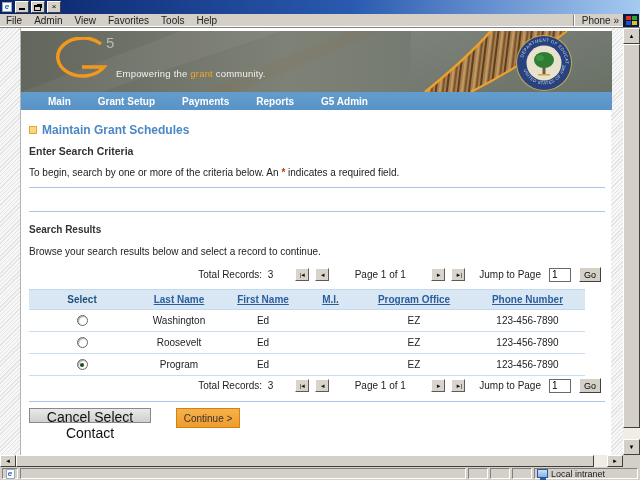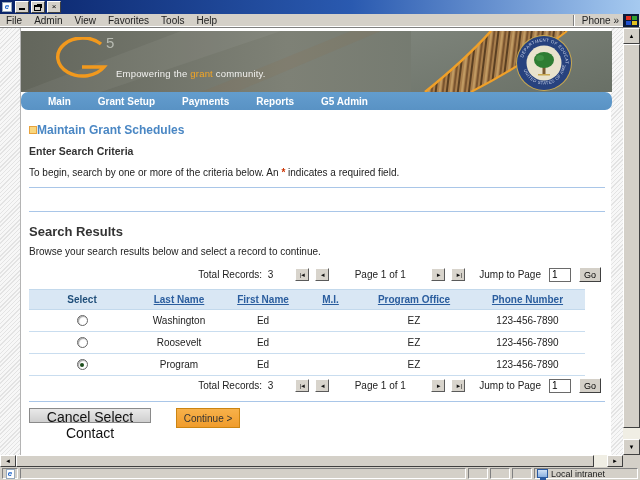--- a/index.html
+++ b/index.html
@@ -41,29 +41,29 @@
   
   .banner { position:relative; margin-top:3px; width:591px; height:61px; overflow:hidden;
     background:linear-gradient(90deg,#63665c,#7e8176 45%,#747a70 70%,#6e746b); }
   .banner svg.art { position:absolute; top:0; left:0; }
   .g-logo { position:absolute; top:6px; left:28px; }
   .logo-5 { position:absolute; top:3px; left:85px; color:#b7bab1; font-size:15px; }
   .tagline { position:absolute; top:37px; left:95px; color:#f2f2f0; font-size:9.5px; letter-spacing:.2px; }
   .tagline .hl { color:#f5a623; }
 
   
-  .navbar { width:591px; height:18px; background:linear-gradient(#639dce,#5992c4); display:flex; align-items:center; gap:27px; padding-left:27px;border-radius:7px; }
+  .navbar { width:591px; height:18px; background:linear-gradient(#639dce,#5992c4); display:flex; align-items:center; gap:27px; padding-left:27px; }
   .nav-item { color:#fff; font-weight:bold; font-size:10px; }
 
   
-  .h1row { margin:13px 0 0 8px; display:flex; align-items:center; height:13px; }
+  .h1row { margin:13px 0 0 8px; display:flex; align-items:center; gap:5px; height:13px; }
   .bullet { width:8px; height:8px; background:#f9d77e; border:1px solid #e8a33d; }
   .page-title { color:#4a87c4; font-weight:bold; font-size:12px; }
   .sec-title { margin:9px 0 0 8px; font-weight:bold; font-size:10.5px; color:#333; height:11px; }
-  .sec-title2 { margin:12px 0 0 8px; font-weight:bold; font-size:13px; color:#333; height:11px; }
+  .sec-title2 { margin:12px 0 0 8px; font-weight:bold; font-size:10px; color:#333; height:11px; }
   .para { margin:11px 0 0 8px; height:11px; }
   .req { color:#cc3300; font-weight:bold; }
   .hr { height:1px; background:#a9c6e8; margin:0 6px 0 8px; }
   .hr1 { margin-top:9px; } .hr2 { margin-top:23px; } .hr3 { margin-top:7px; }
 
   
   .pag { display:flex; align-items:center; height:17px; margin-right:10px; justify-content:flex-end; }
   .pag1 { margin-top:9px; } .pag2 { margin-top:1px; }
   .pag .total { margin-right:22px; }
   .pag-btn { width:14px; height:13px; background:#d8d4cc; border:1px solid; border-color:#fff #5a5a5a #5a5a5a #fff;

